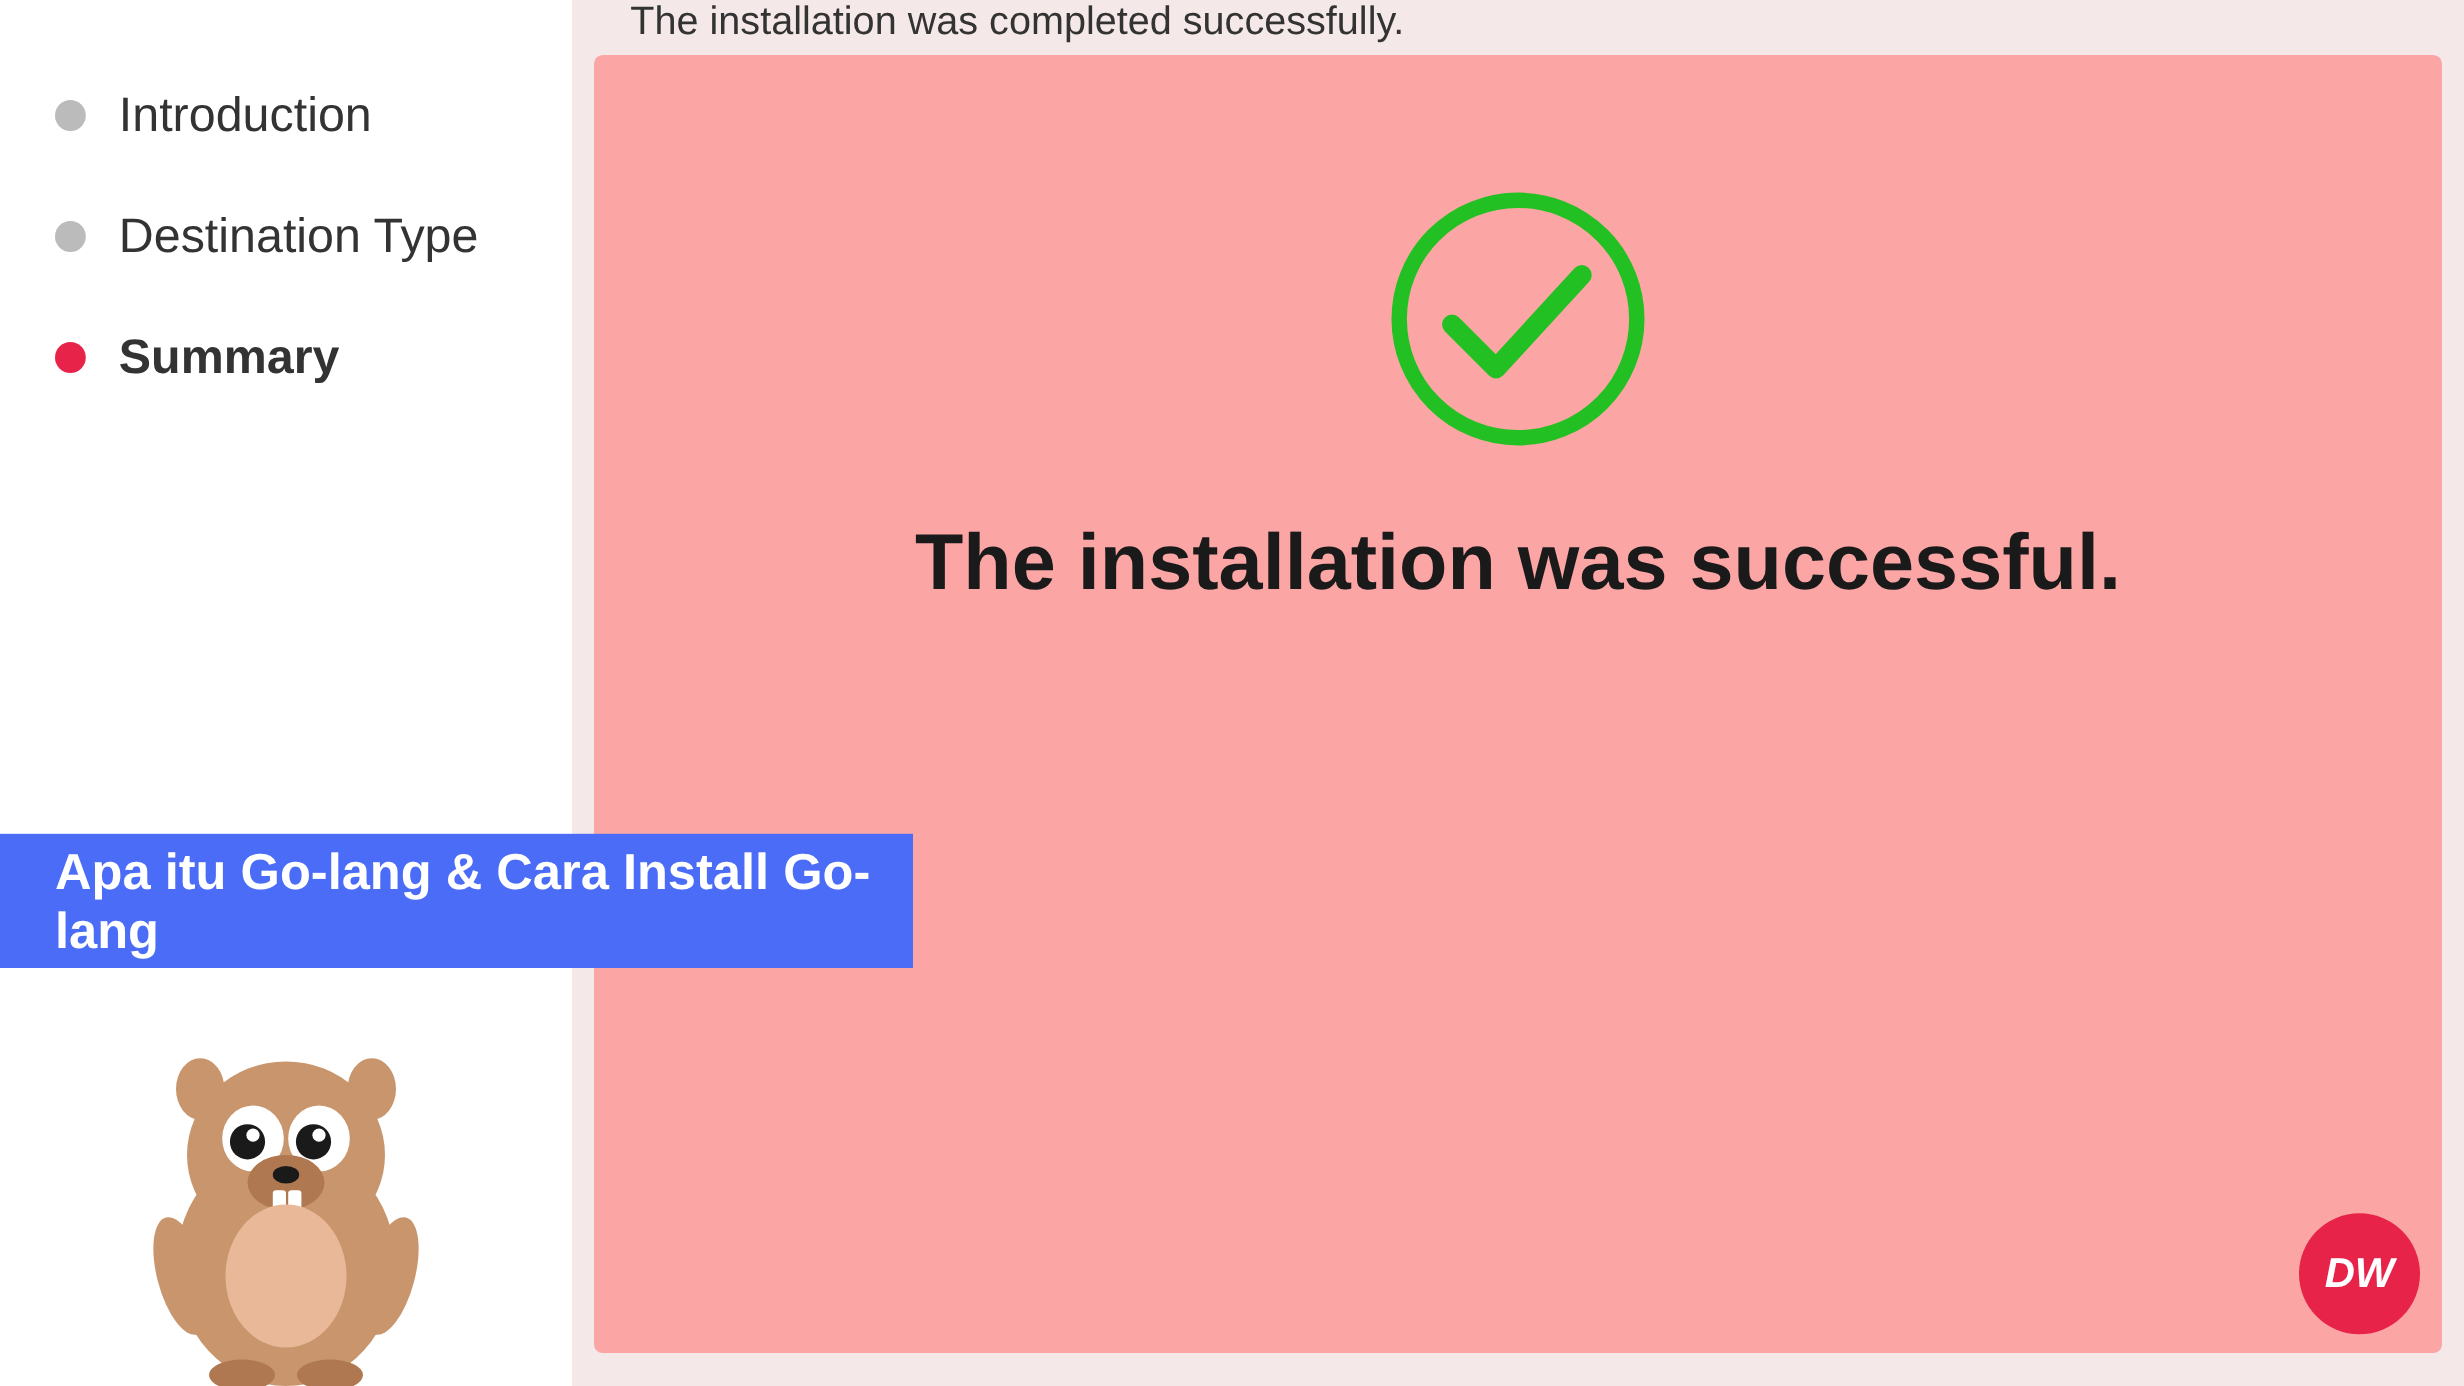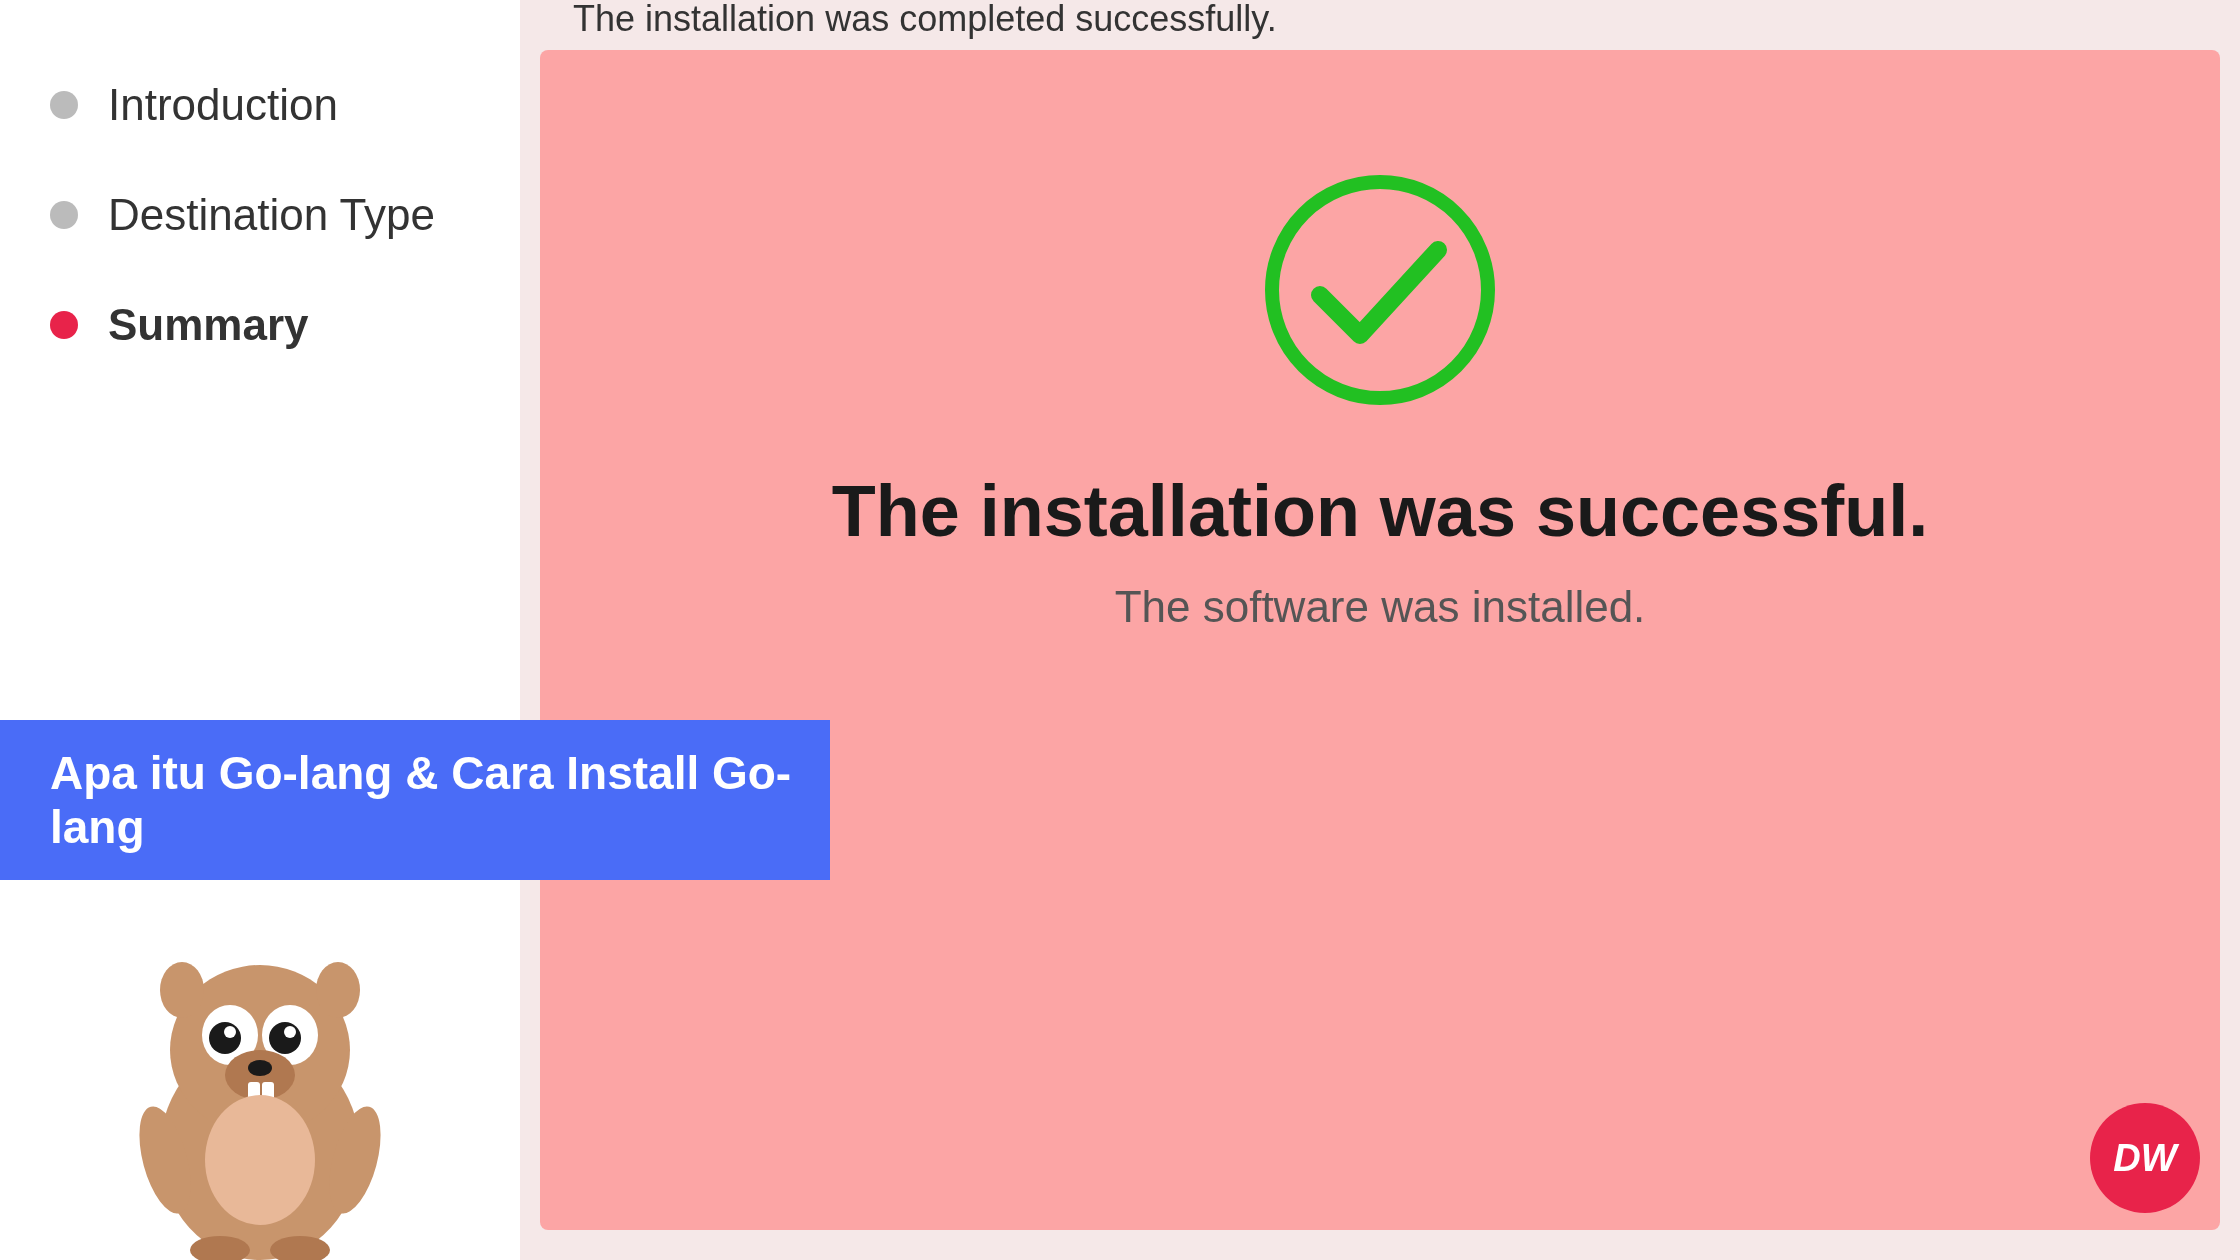--- a/index.html
+++ b/index.html
@@ -81,21 +81,21 @@
 
     .step-label.bold {
       font-weight: 700;
     }
 
     .banner {
       position: absolute;
       bottom: 380px;
       left: 0;
       width: 830px;
-      height: 160px;
+      height: 122px;
       background-color: #4a6cf7;
       display: flex;
       align-items: center;
       padding-left: 50px;
       z-index: 10;
     }
 
     .banner-text {
       font-size: 46px;
       color: #fff;
@@ -240,18 +240,17 @@
 
   <div class="success-icon-container">
     <svg viewBox="0 0 240 240" xmlns="http://www.w3.org/2000/svg">
       <circle cx="120" cy="120" r="108" fill="none" stroke="#22c022" stroke-width="14"></circle>
       <polyline points="60,125 100,165 178,80" fill="none" stroke="#22c022" stroke-width="18" stroke-linecap="round" stroke-linejoin="round"></polyline>
     </svg>
   </div>
 
   <h1 class="success-title">The installation was successful.</h1>
 
-  <p class="success-subtitle">The software was installed.</p>
 </div>
 
 <div class="dw-badge">
   <span class="dw-badge-text">DW</span>
 </div>
 
 </body></html>

